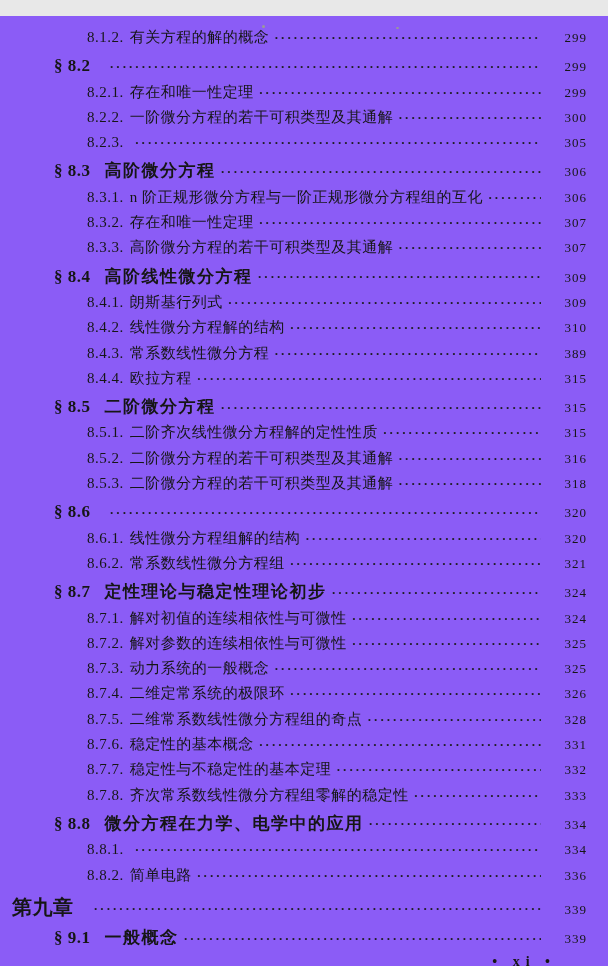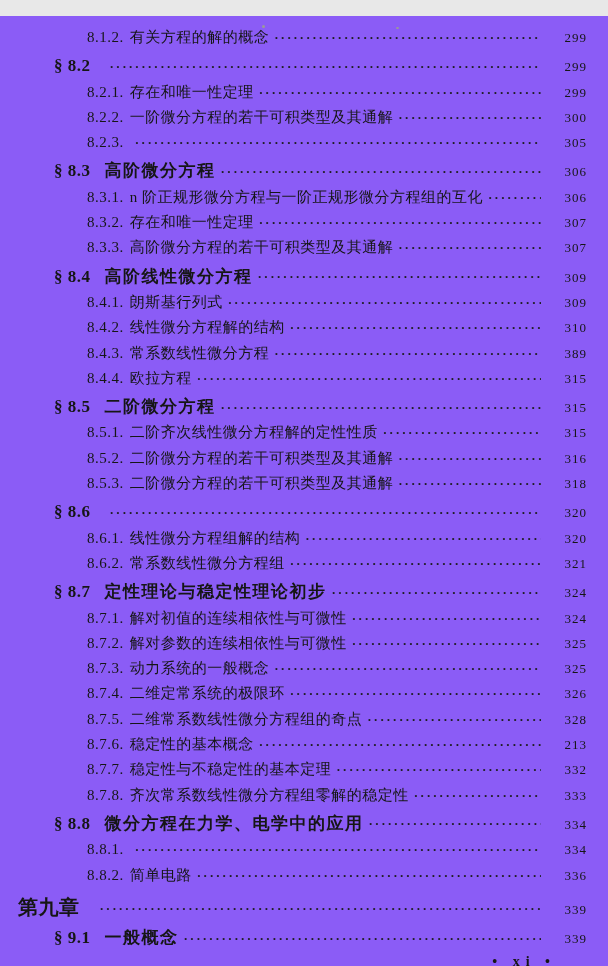--- a/index.html
+++ b/index.html
@@ -34,21 +34,21 @@
     font-size: 15px;
     font-weight: 500;
   }
   .row.section {
     padding-left: 54px;
     font-size: 17px;
     font-weight: bold;
     margin-top: 3px;
   }
   .row.chapter {
-    padding-left: 18px;
+    padding-left: 12px;
     font-size: 20px;
     font-weight: bold;
     margin-top: 7px;
     justify-content: flex-end;
   }
   .num {
     margin-right: 6px;
     letter-spacing: 0.5px;
   }
   .section .num { margin-right: 14px; text-align: right; }
@@ -259,21 +259,21 @@
       <div class="row sub">
         <span class="num">8.7.5.</span>
         <span class="title">二维常系数线性微分方程组的奇点</span>
         <span class="leader">································································································································································</span>
         <span class="pageno">328</span>
       </div>
       <div class="row sub">
         <span class="num">8.7.6.</span>
         <span class="title">稳定性的基本概念</span>
         <span class="leader">································································································································································</span>
-        <span class="pageno">213</span>
+        <span class="pageno">331</span>
       </div>
       <div class="row sub">
         <span class="num">8.7.7.</span>
         <span class="title">稳定性与不稳定性的基本定理</span>
         <span class="leader">································································································································································</span>
         <span class="pageno">332</span>
       </div>
       <div class="row sub">
         <span class="num">8.7.8.</span>
         <span class="title">齐次常系数线性微分方程组零解的稳定性</span>

